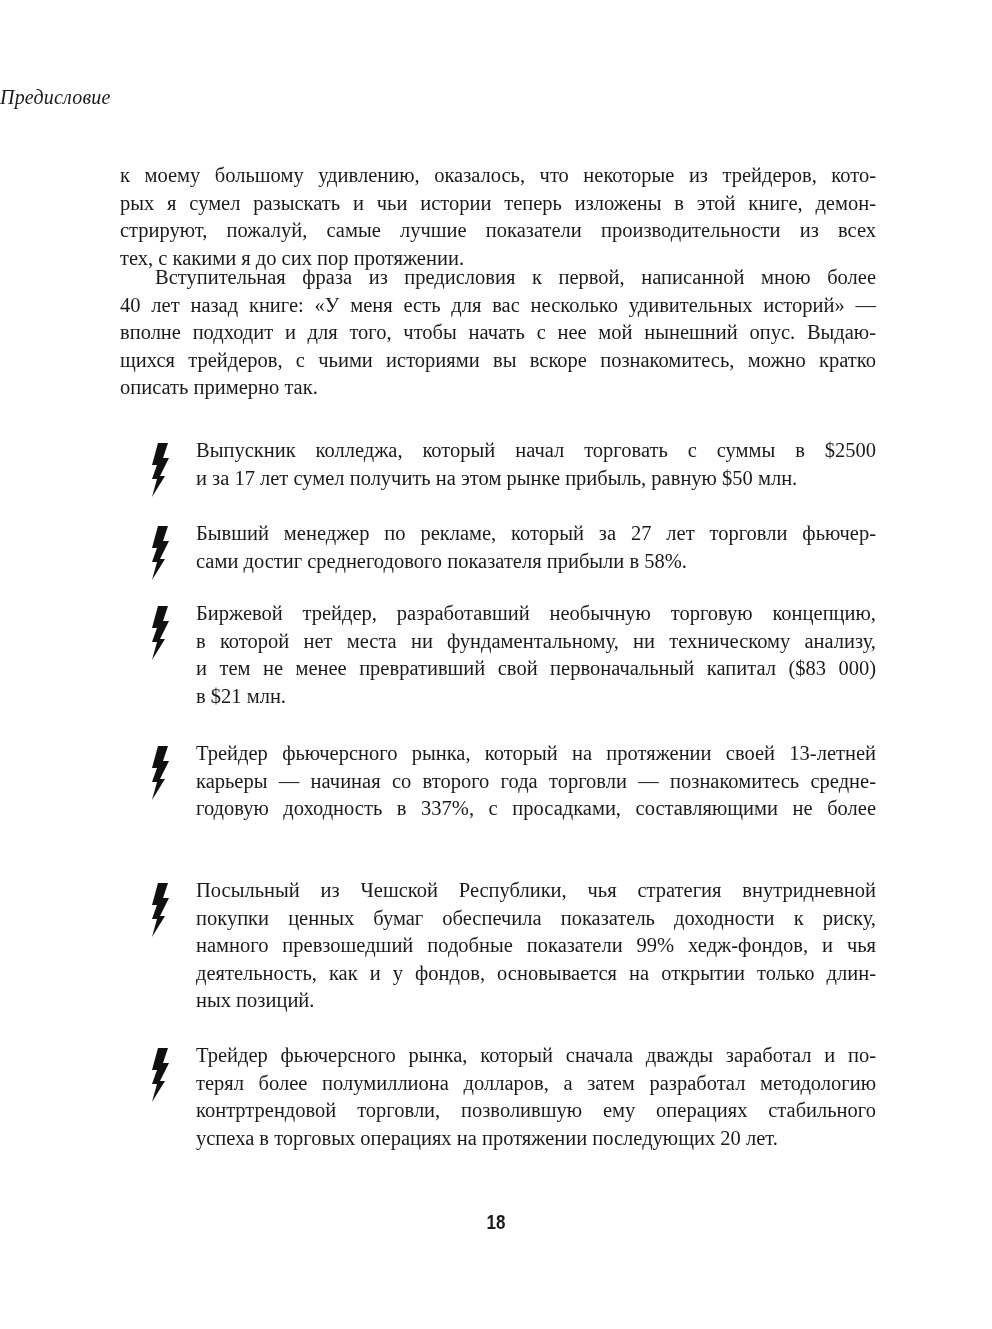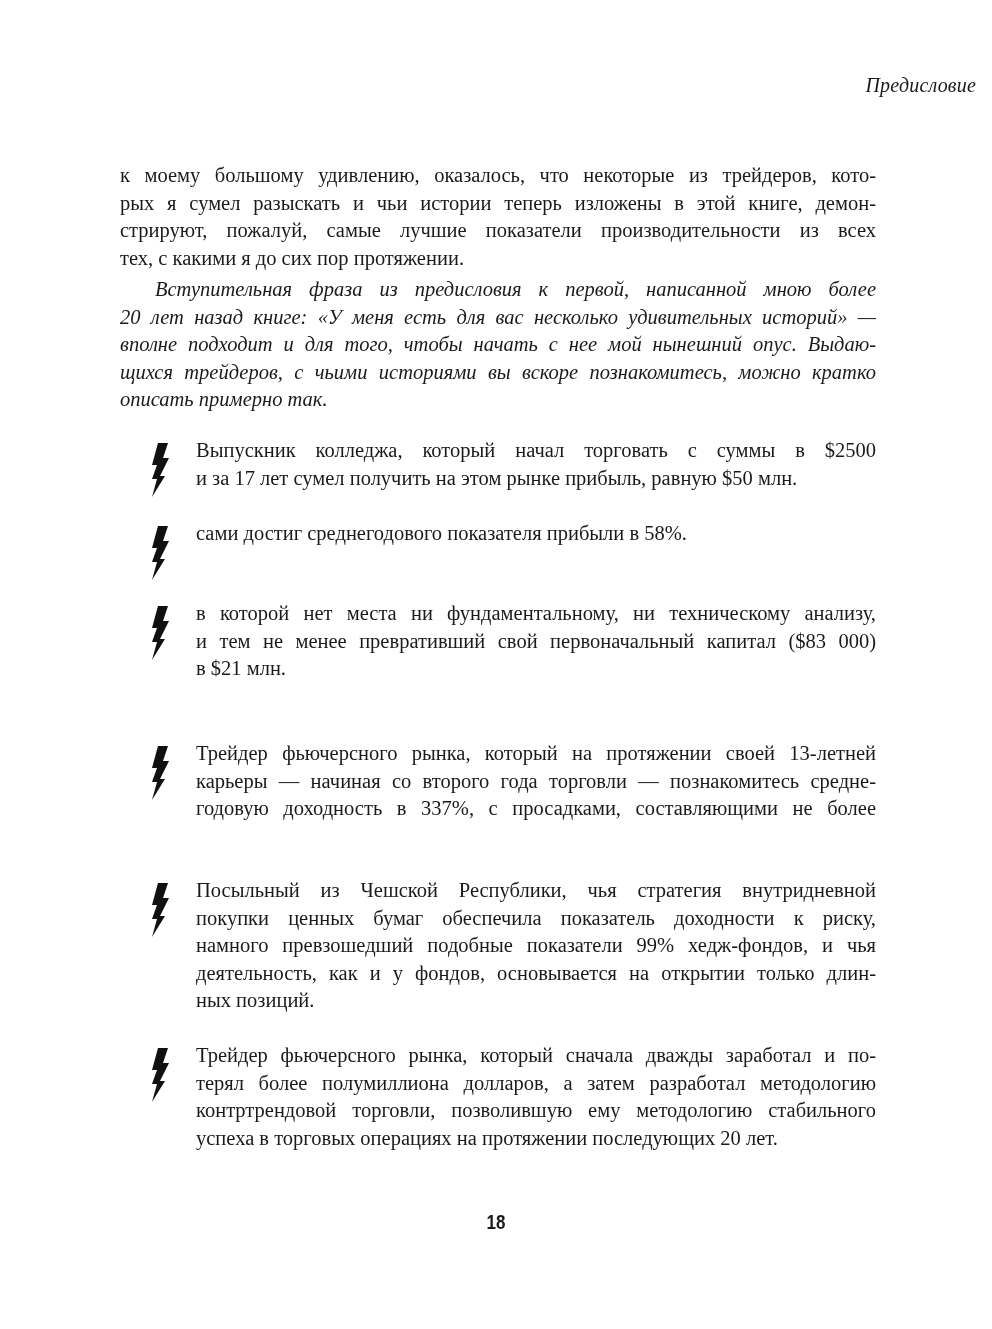--- a/index.html
+++ b/index.html
@@ -10,38 +10,38 @@
     body {
       width: 992px;
       height: 1329px;
       position: relative;
       overflow: hidden;
       color: #1a1a1a;
       font-family: "Liberation Serif", "DejaVu Serif", serif;
     }
     .running-head {
       position: absolute;
-      top: 74px;
+      top: 86px;
       left: 0;
       width: 976px;
-      text-align: right;
+      text-align: left;
       font-style: italic;
       font-size: 20px;
       letter-spacing: 0.2px;
     }
     .body-text {
       position: absolute;
       left: 120px;
       width: 756px;
       font-size: 20.5px;
       line-height: 27.6px;
       text-align: justify;
     }
     .p1 { top: 162px; }
-    .p2 { top: 276px; font-style: italic; }
+    .p2 { top: 264px; }
     .p-line {
       display: block;
       text-align: justify;
       text-align-last: justify;
       white-space: nowrap;
     }
     .p-line.last { text-align-last: left; }
     .p-line.indent { text-indent: 35px; }
 
     .bullet {
@@ -89,50 +89,52 @@
 
 <div class="body-text p1">
   <span class="p-line">к моему большому удивлению, оказалось, что некоторые из трейдеров, кото-</span>
   <span class="p-line">рых я сумел разыскать и чьи истории теперь изложены в этой книге, демон-</span>
   <span class="p-line">стрируют, пожалуй, самые лучшие показатели производительности из всех</span>
   <span class="p-line last">тех, с какими я до сих пор протяжении.</span>
 </div>
 
 <div class="body-text p2">
   <span class="p-line indent">Вступительная фраза из предисловия к первой, написанной мною более</span>
-  <span class="p-line">20 лет назад книге: «У меня есть для вас несколько удивительных историй» —</span>
+  <span class="p-line">40 лет назад книге: «У меня есть для вас несколько удивительных историй» —</span>
   <span class="p-line">вполне подходит и для того, чтобы начать с нее мой нынешний опус. Выдаю-</span>
   <span class="p-line">щихся трейдеров, с чьими историями вы вскоре познакомитесь, можно кратко</span>
   <span class="p-line last">описать примерно так.</span>
 </div>
 
 <div class="bullet b1">
   <svg class="bullet-icon" viewBox="0 0 28 54">
     <path d="M10 0 L20 0 L15 15 L21 15 L12 33 L17 33 L4 54 L9 36 L4 36 L9 22 L4 22 Z" fill="#111"></path>
   </svg>
   <div class="bullet-text">
     <span class="p-line">Выпускник колледжа, который начал торговать с суммы в $2500</span>
     <span class="p-line last">и за 17 лет сумел получить на этом рынке прибыль, равную $50 млн.</span>
   </div>
 </div>
 
 <div class="bullet b2">
   <svg class="bullet-icon" viewBox="0 0 28 54">
     <path d="M10 0 L20 0 L15 15 L21 15 L12 33 L17 33 L4 54 L9 36 L4 36 L9 22 L4 22 Z" fill="#111"></path>
   </svg>
   <div class="bullet-text">
+    <span class="p-line">Бывший менеджер по рекламе, который за 27 лет торговли фьючер-</span>
     <span class="p-line last">сами достиг среднегодового показателя прибыли в 58%.</span>
   </div>
 </div>
 
 <div class="bullet b3">
   <svg class="bullet-icon" viewBox="0 0 28 54">
     <path d="M10 0 L20 0 L15 15 L21 15 L12 33 L17 33 L4 54 L9 36 L4 36 L9 22 L4 22 Z" fill="#111"></path>
   </svg>
   <div class="bullet-text">
+    <span class="p-line">Биржевой трейдер, разработавший необычную торговую концепцию,</span>
     <span class="p-line">в которой нет места ни фундаментальному, ни техническому анализу,</span>
     <span class="p-line">и тем не менее превративший свой первоначальный капитал ($83 000)</span>
     <span class="p-line last">в $21 млн.</span>
   </div>
 </div>
 
 <div class="bullet b4">
   <svg class="bullet-icon" viewBox="0 0 28 54">
     <path d="M10 0 L20 0 L15 15 L21 15 L12 33 L17 33 L4 54 L9 36 L4 36 L9 22 L4 22 Z" fill="#111"></path>
   </svg>
@@ -156,18 +158,18 @@
   </div>
 </div>
 
 <div class="bullet b6">
   <svg class="bullet-icon" viewBox="0 0 28 54">
     <path d="M10 0 L20 0 L15 15 L21 15 L12 33 L17 33 L4 54 L9 36 L4 36 L9 22 L4 22 Z" fill="#111"></path>
   </svg>
   <div class="bullet-text">
     <span class="p-line">Трейдер фьючерсного рынка, который сначала дважды заработал и по-</span>
     <span class="p-line">терял более полумиллиона долларов, а затем разработал методологию</span>
-    <span class="p-line">контртрендовой торговли, позволившую ему методологию стабильного</span>
+    <span class="p-line">контртрендовой торговли, позволившую ему операциях стабильного</span>
     <span class="p-line last">успеха в торговых операциях на протяжении последующих 20 лет.</span>
   </div>
 </div>
 
 <div class="page-number">18</div>
 
 </body></html>

